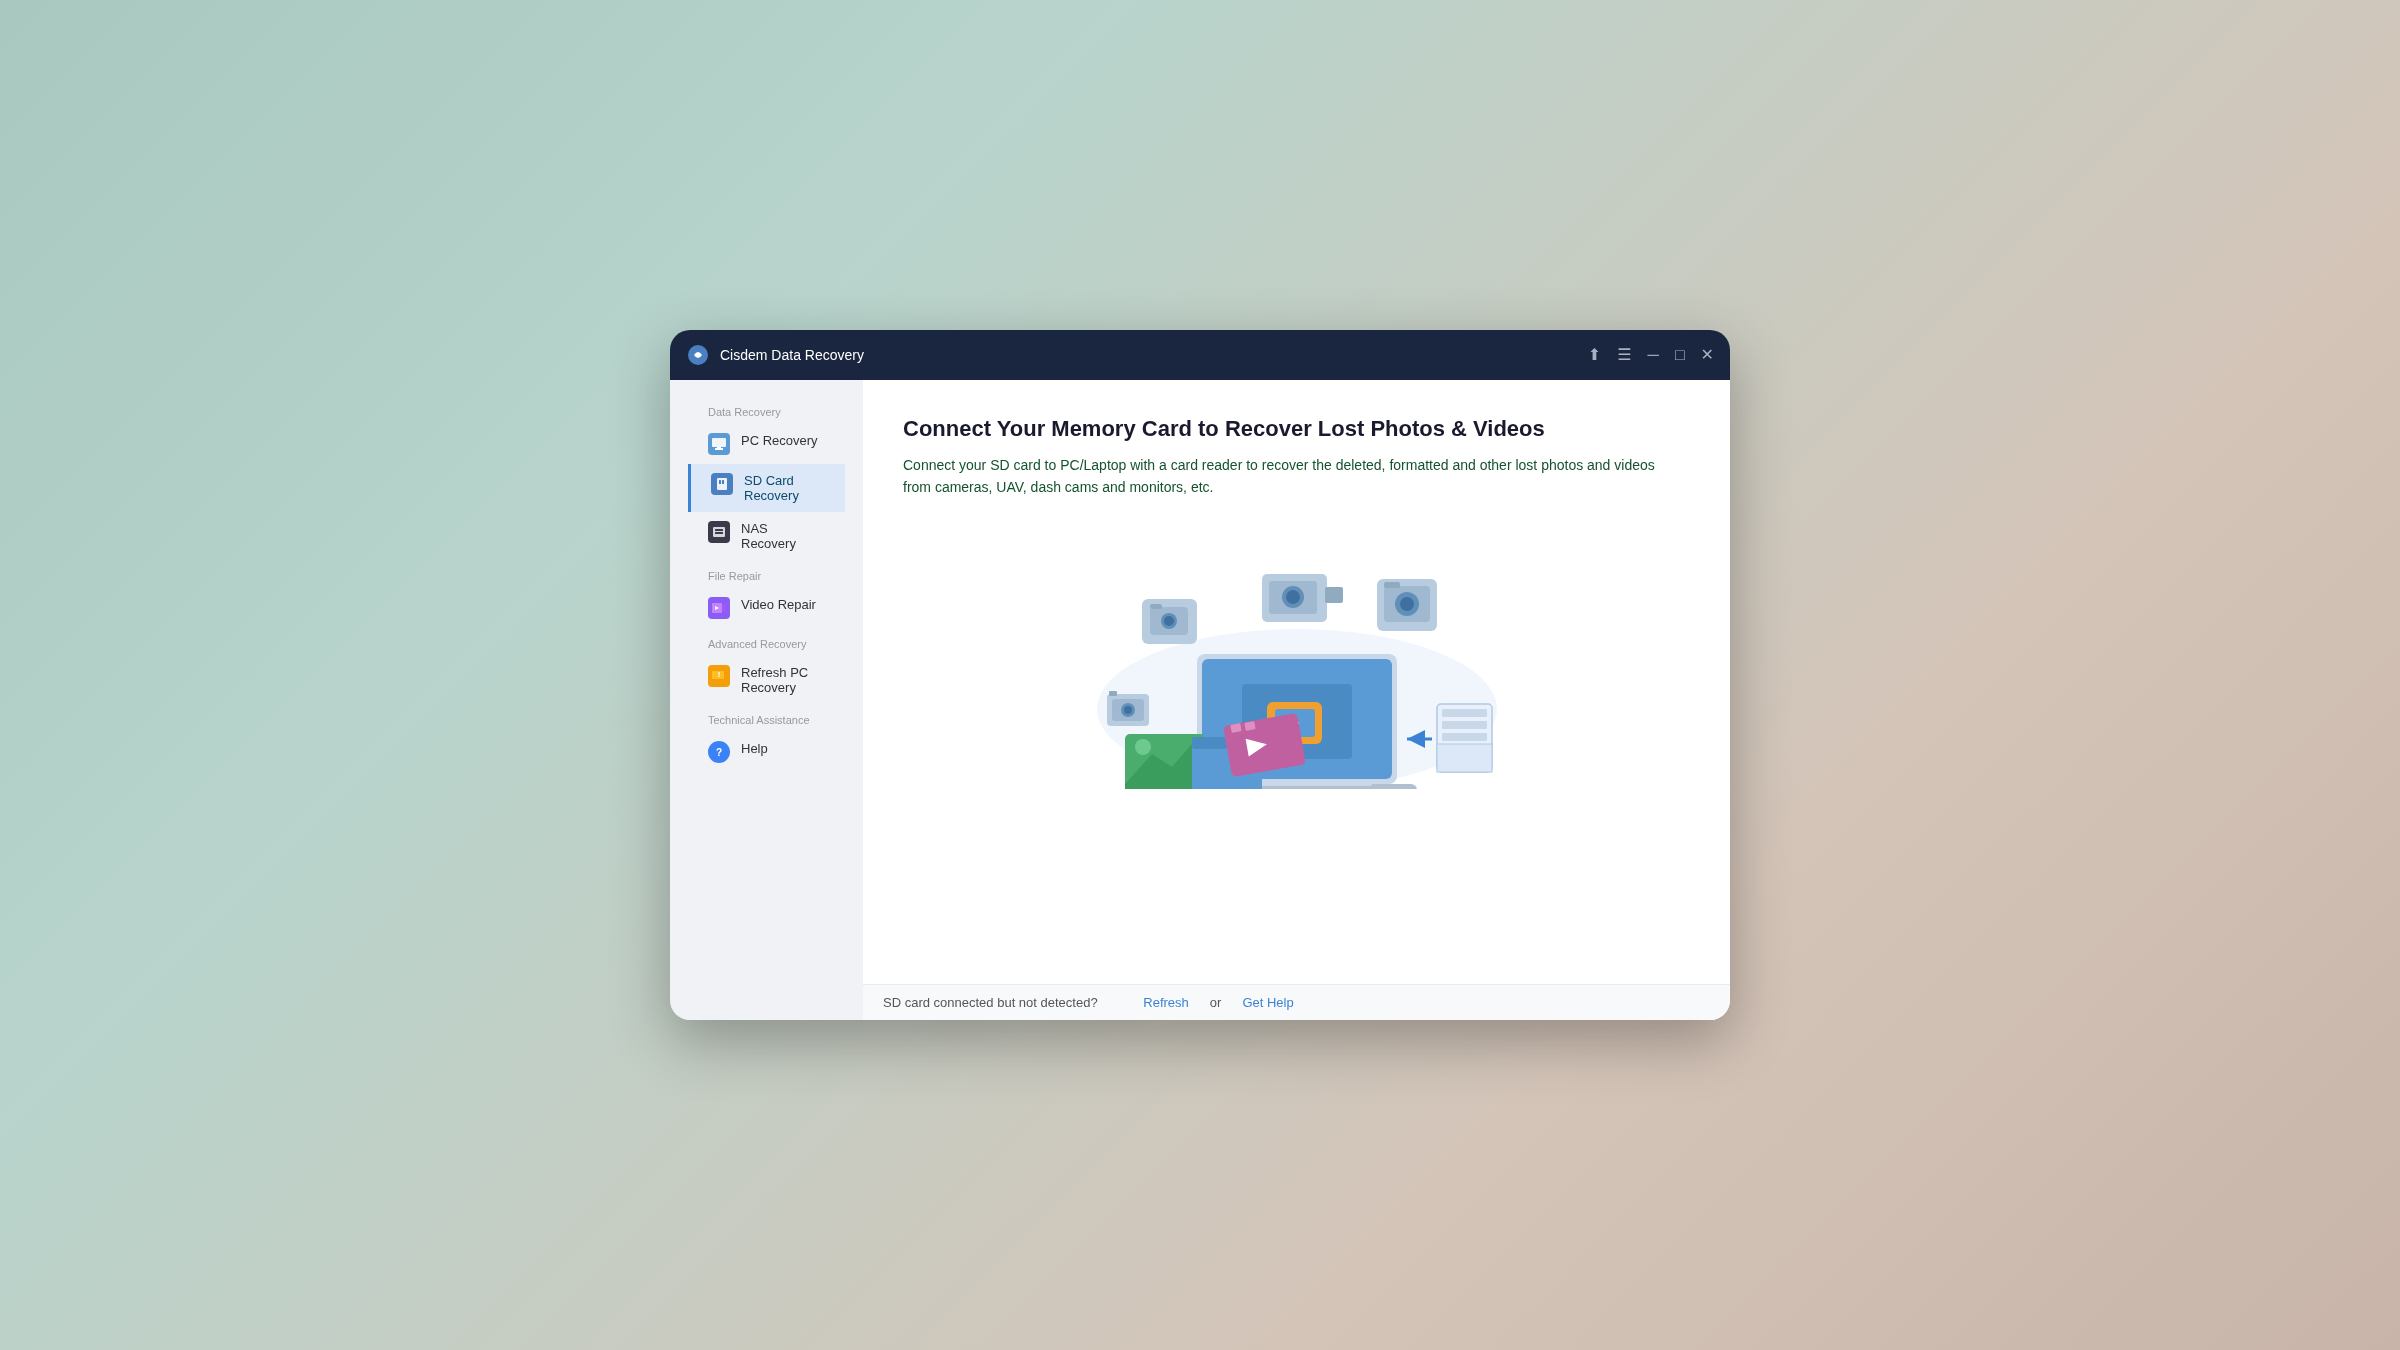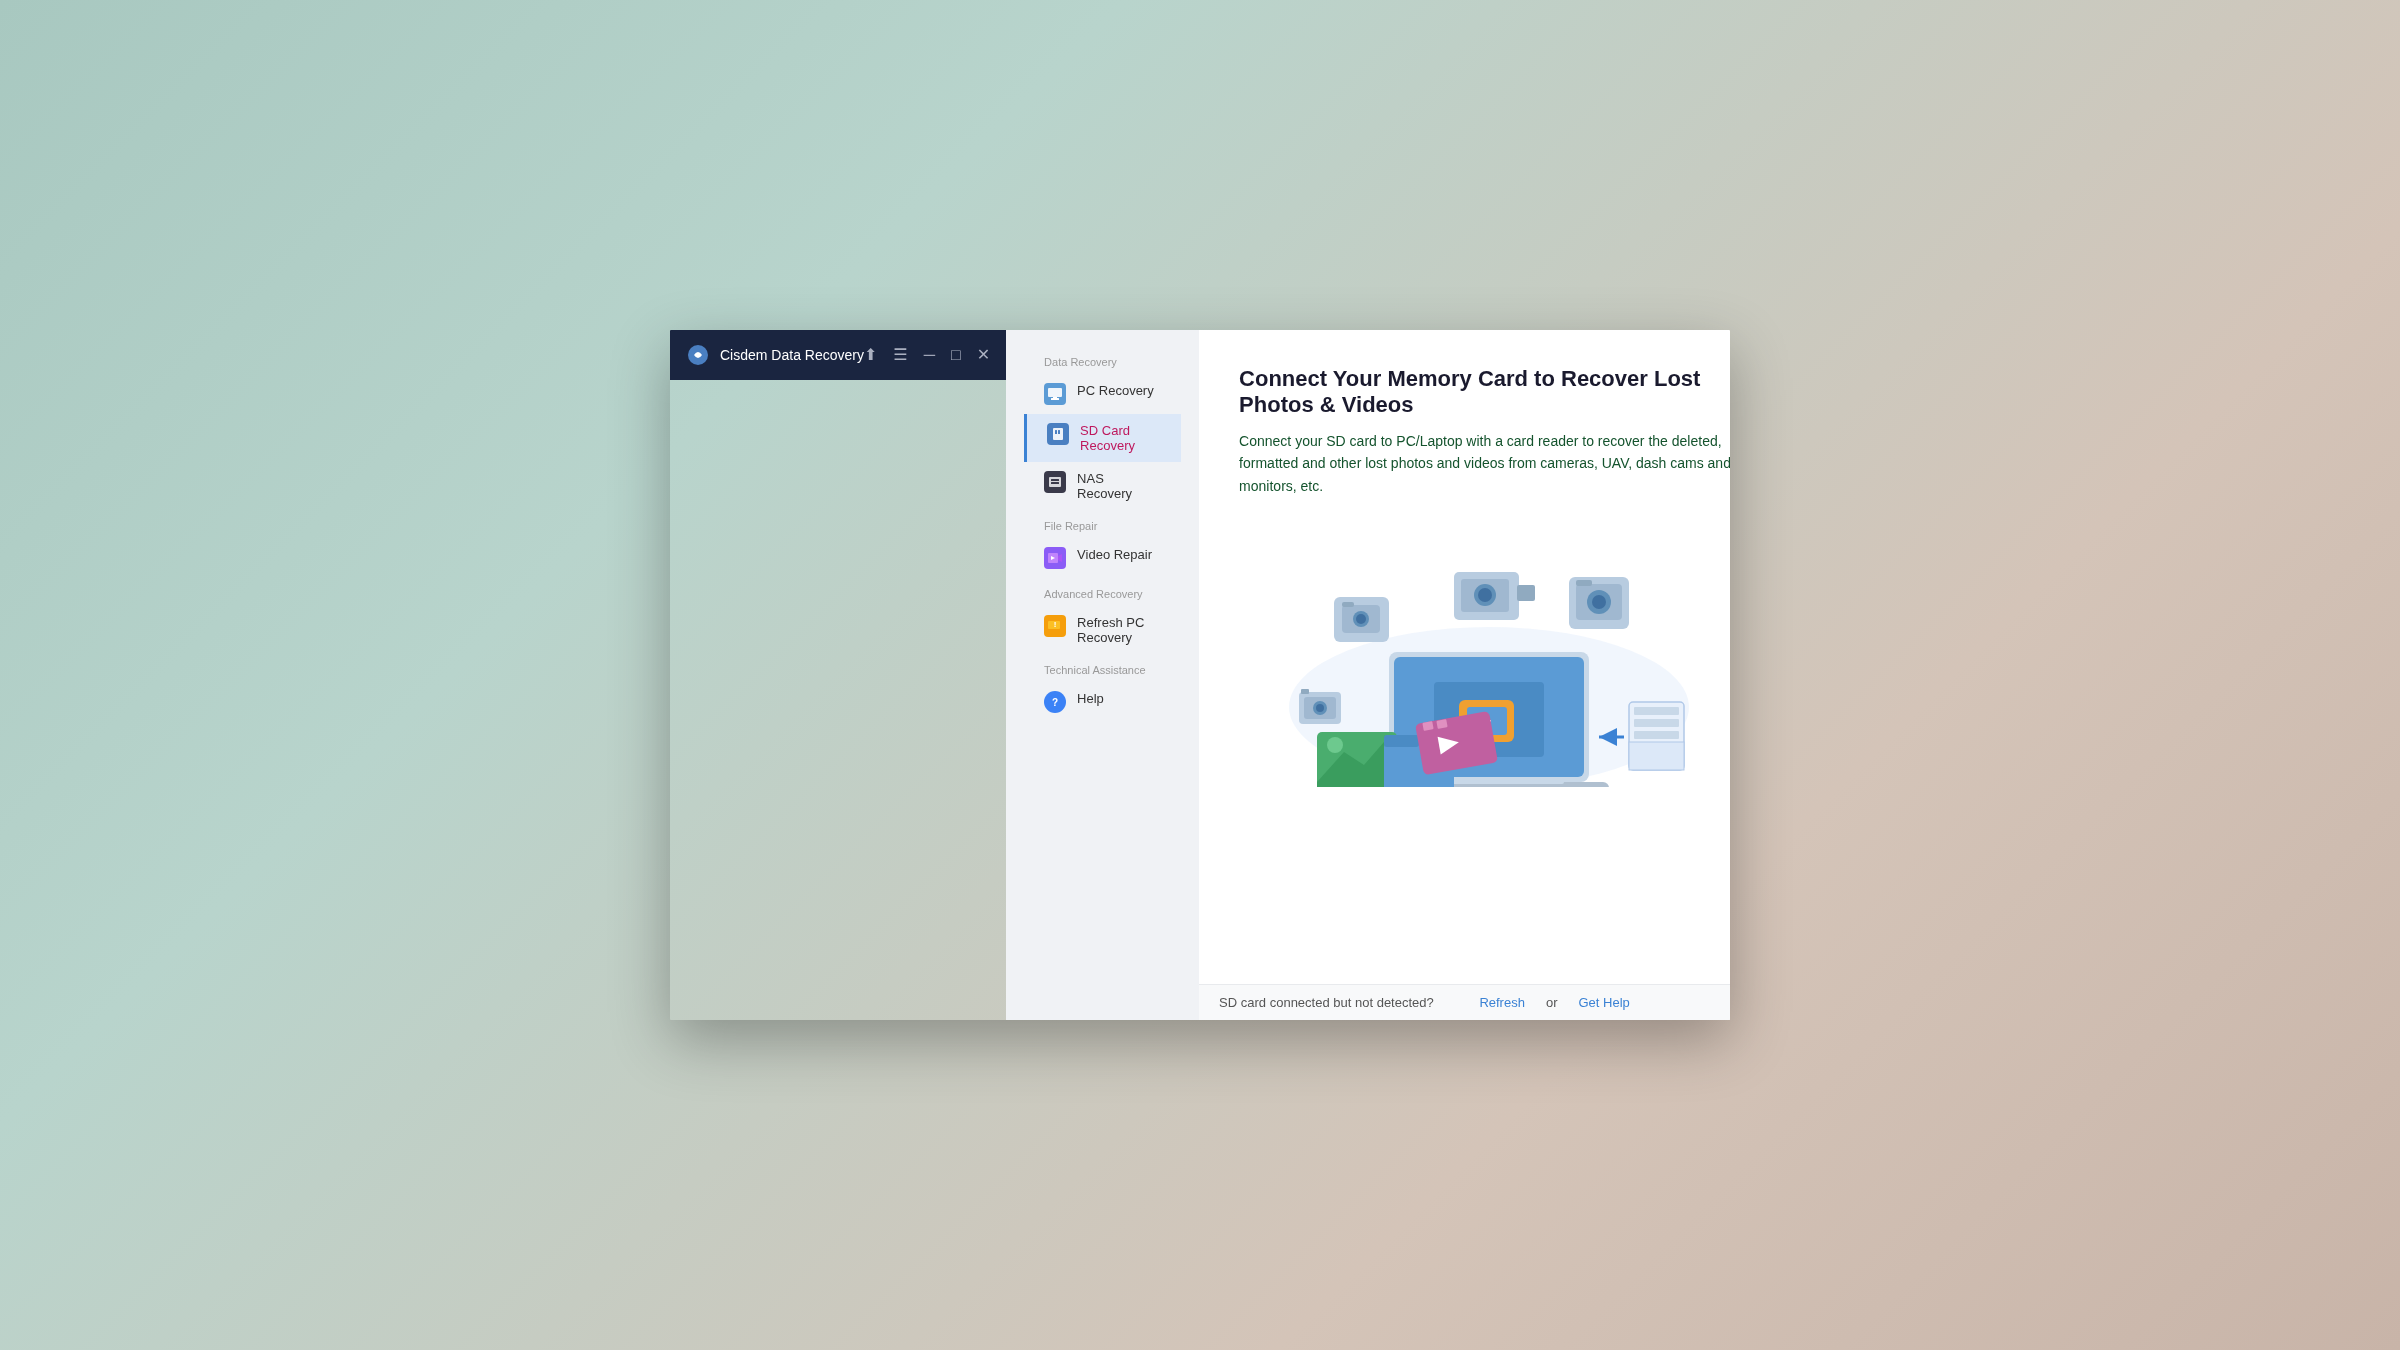--- a/index.html
+++ b/index.html
@@ -8,25 +8,25 @@
       height: 1350px;
       background: linear-gradient(135deg, #a8c8c0 0%, #b8d4cc 30%, #d4c4b8 70%, #c8b4a8 100%);
       display: flex;
       align-items: center;
       justify-content: center;
       font-family: 'Segoe UI', Arial, sans-serif;
     }
     .window {
       width: 1060px;
       height: 690px;
-      border-radius: 1px;
+      border-radius: 20px;
       overflow: hidden;
       box-shadow: 0 20px 60px rgba(0,0,0,0.3);
       display: flex;
-      flex-direction: row;
+      flex-direction: column;
     }
     .titlebar {
       background: #1a2540;
       height: 50px;
       display: flex;
       align-items: center;
       padding: 0 16px;
       flex-shrink: 0;
     }
     .titlebar-logo {
@@ -76,21 +76,21 @@
       align-items: flex-start;
       padding: 9px 20px;
       cursor: pointer;
       border-radius: 0;
       gap: 11px;
     }
     .sidebar-item.active {
       background: #dce8f8;
       border-left: 3px solid #3b82d4;
     }
-    .sidebar-item.active .sidebar-item-label { color: #be185d; }
+    .sidebar-item.active .sidebar-item-label { color: #0c4a6e; }
     .sidebar-item-icon {
       width: 22px;
       height: 22px;
       flex-shrink: 0;
       border-radius: 4px;
       display: flex;
       align-items: center;
       justify-content: center;
       font-size: 14px;
     }

